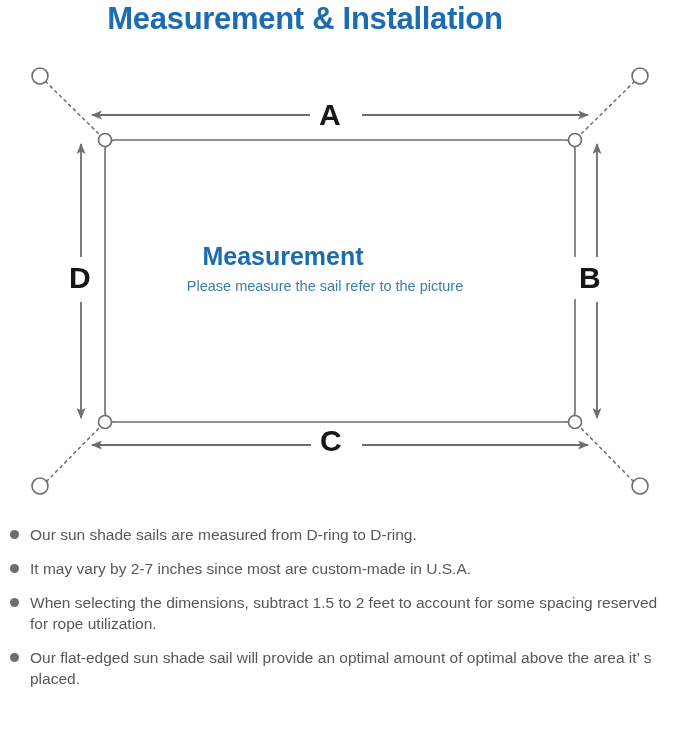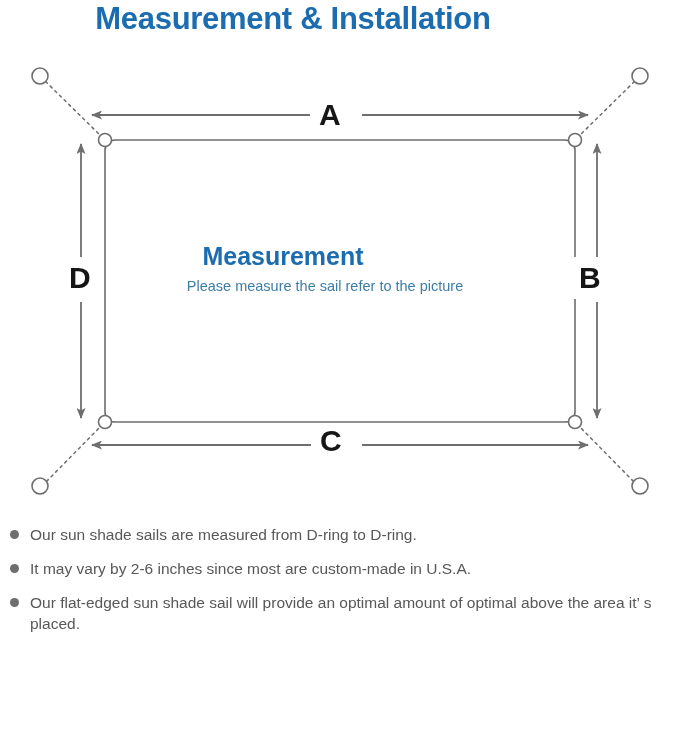--- a/index.html
+++ b/index.html
@@ -13,21 +13,21 @@
     font-family: "Liberation Sans", sans-serif;
     color: #4a4a4a;
     position: relative;
     overflow: hidden;
   }
 
   
   .page-title {
     position: absolute;
     top: 0px;
-    left: 4px;
+    left: 16px;
     width: 578px;
     text-align: center;
     font-family: "Liberation Sans", sans-serif;
     font-weight: bold;
     font-size: 31px;
     letter-spacing: -0.3px;
     color: #1c6cb0;
     line-height: 38px;
   }
 
@@ -167,23 +167,27 @@
 
 <div class="notes">
 
   <div class="note-item">
     <span class="note-bullet"></span>
     <span class="note-text">Our sun shade sails are measured from D-ring to D-ring.</span>
   </div>
 
   <div class="note-item">
     <span class="note-bullet"></span>
-    <span class="note-text">It may vary by 2-6 inches since most are custom-made in U.S.A.</span>
+    <span class="note-text">It may vary by 2-7 inches since most are custom-made in U.S.A.</span>
   </div>
 
+  <div class="note-item">
+    <span class="note-bullet"></span>
+    <span class="note-text">When selecting the dimensions, subtract 1.5 to 2 feet to account for some spacing reserved for rope utilization.</span>
+  </div>
 
 
   <div class="note-item">
     <span class="note-bullet"></span>
     <span class="note-text">Our flat-edged sun shade sail will provide an optimal amount of optimal above the area it’ s placed.</span>
   </div>
 
 </div>
 
 </body></html>

